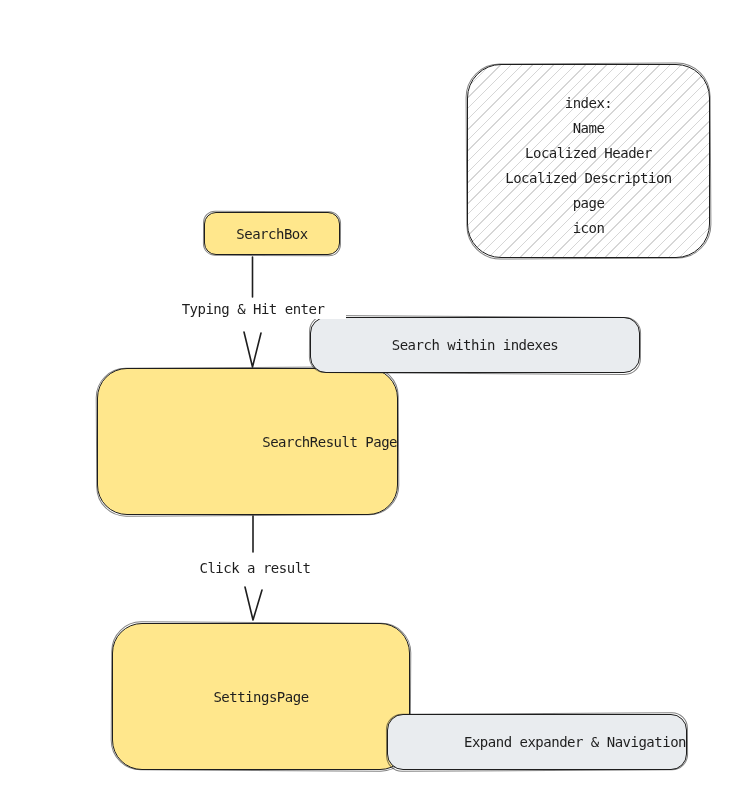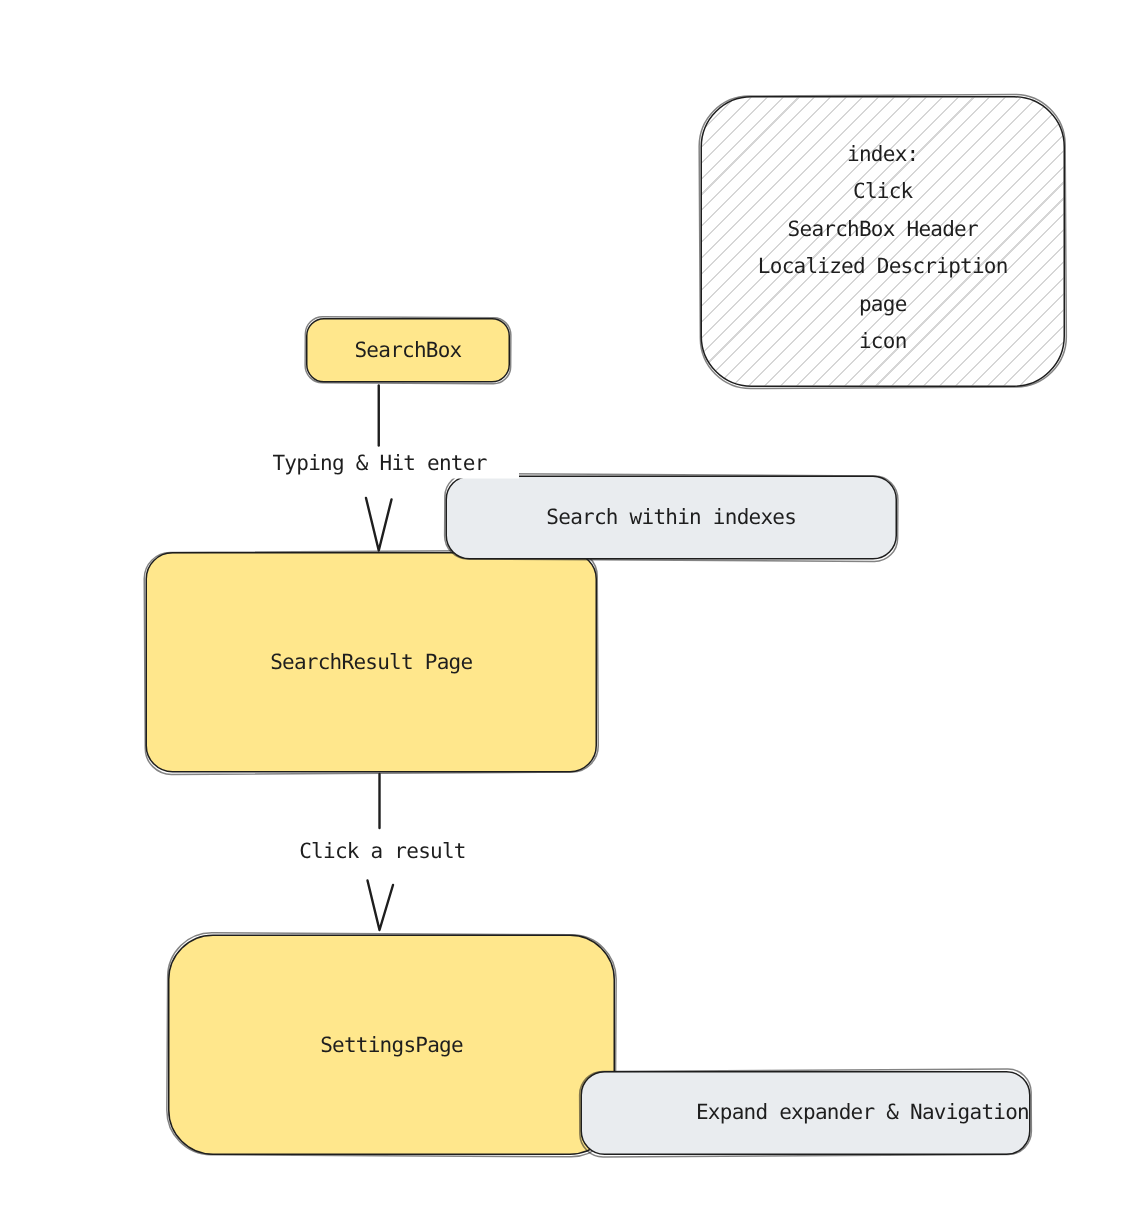--- a/index.html
+++ b/index.html
@@ -42,22 +42,22 @@
     background-image: repeating-linear-gradient(
       135deg,
       #d6d6d6 0, #d6d6d6 1px,
       transparent 1px, transparent 7.5px
     );
   }
   #settings-init { left: 37px;  top: 113px; width: 431px; height: 54px;  border-radius: 14px; z-index: 3; }
   #index-note    { left: 467px; top: 64px;  width: 243px; height: 194px; border-radius: 34px; z-index: 2;
                    flex-direction: column; line-height: 25px; padding-top: 10px; }
   #search-box    { left: 192px; top: 212px; width: 136px; height: 43px;  border-radius: 12px; z-index: 2; margin-left: 12px; }
-  #search-within { left: 297px; top: 317px; width: 301px; height: 56px;  border-radius: 16px; z-index: 4; }
-  #search-result { left: 97px;  top: 368px; width: 301px; height: 147px; border-radius: 18px; z-index: 2; }
+  #search-within { left: 310px; top: 317px; width: 330px; height: 56px;  border-radius: 16px; z-index: 4; }
+  #search-result { left: 97px;  top: 368px; width: 301px; height: 147px; border-radius: 30px; z-index: 2; justify-content: flex-end; }
   #settings-page { left: 112px; top: 623px; width: 298px; height: 147px; border-radius: 30px; z-index: 2; }
   #expand-nav    { left: 387px; top: 714px; width: 300px; height: 56px;  border-radius: 16px; z-index: 4; justify-content: flex-end; }
   .edge-label {
     position: absolute;
     background: #ffffff;
     font-size: 14px;
     line-height: 20px;
     letter-spacing: -0.5px;
     text-align: center;
     z-index: 5;
@@ -86,22 +86,22 @@
     </g>
     <g>
       <line x1="253" y1="516" x2="253" y2="552"></line>
       <path d="M245 587 L253 620 L262 590"></path>
     </g>
   </svg>
 
 
   <div id="index-note" class="box hatch sketch-l sketch">
     <span class="note-line">index:</span>
-    <span class="note-line">Click</span>
-    <span class="note-line">SearchBox Header</span>
+    <span class="note-line">Name</span>
+    <span class="note-line">Localized Header</span>
     <span class="note-line">Localized Description</span>
     <span class="note-line">page</span>
     <span class="note-line">icon</span>
   </div>
 
   <div id="search-box" class="box yellow sketch">
     <span>SearchBox</span>
   </div>
 
   <div id="typing-label" class="edge-label">Typing &amp; Hit enter</div>

